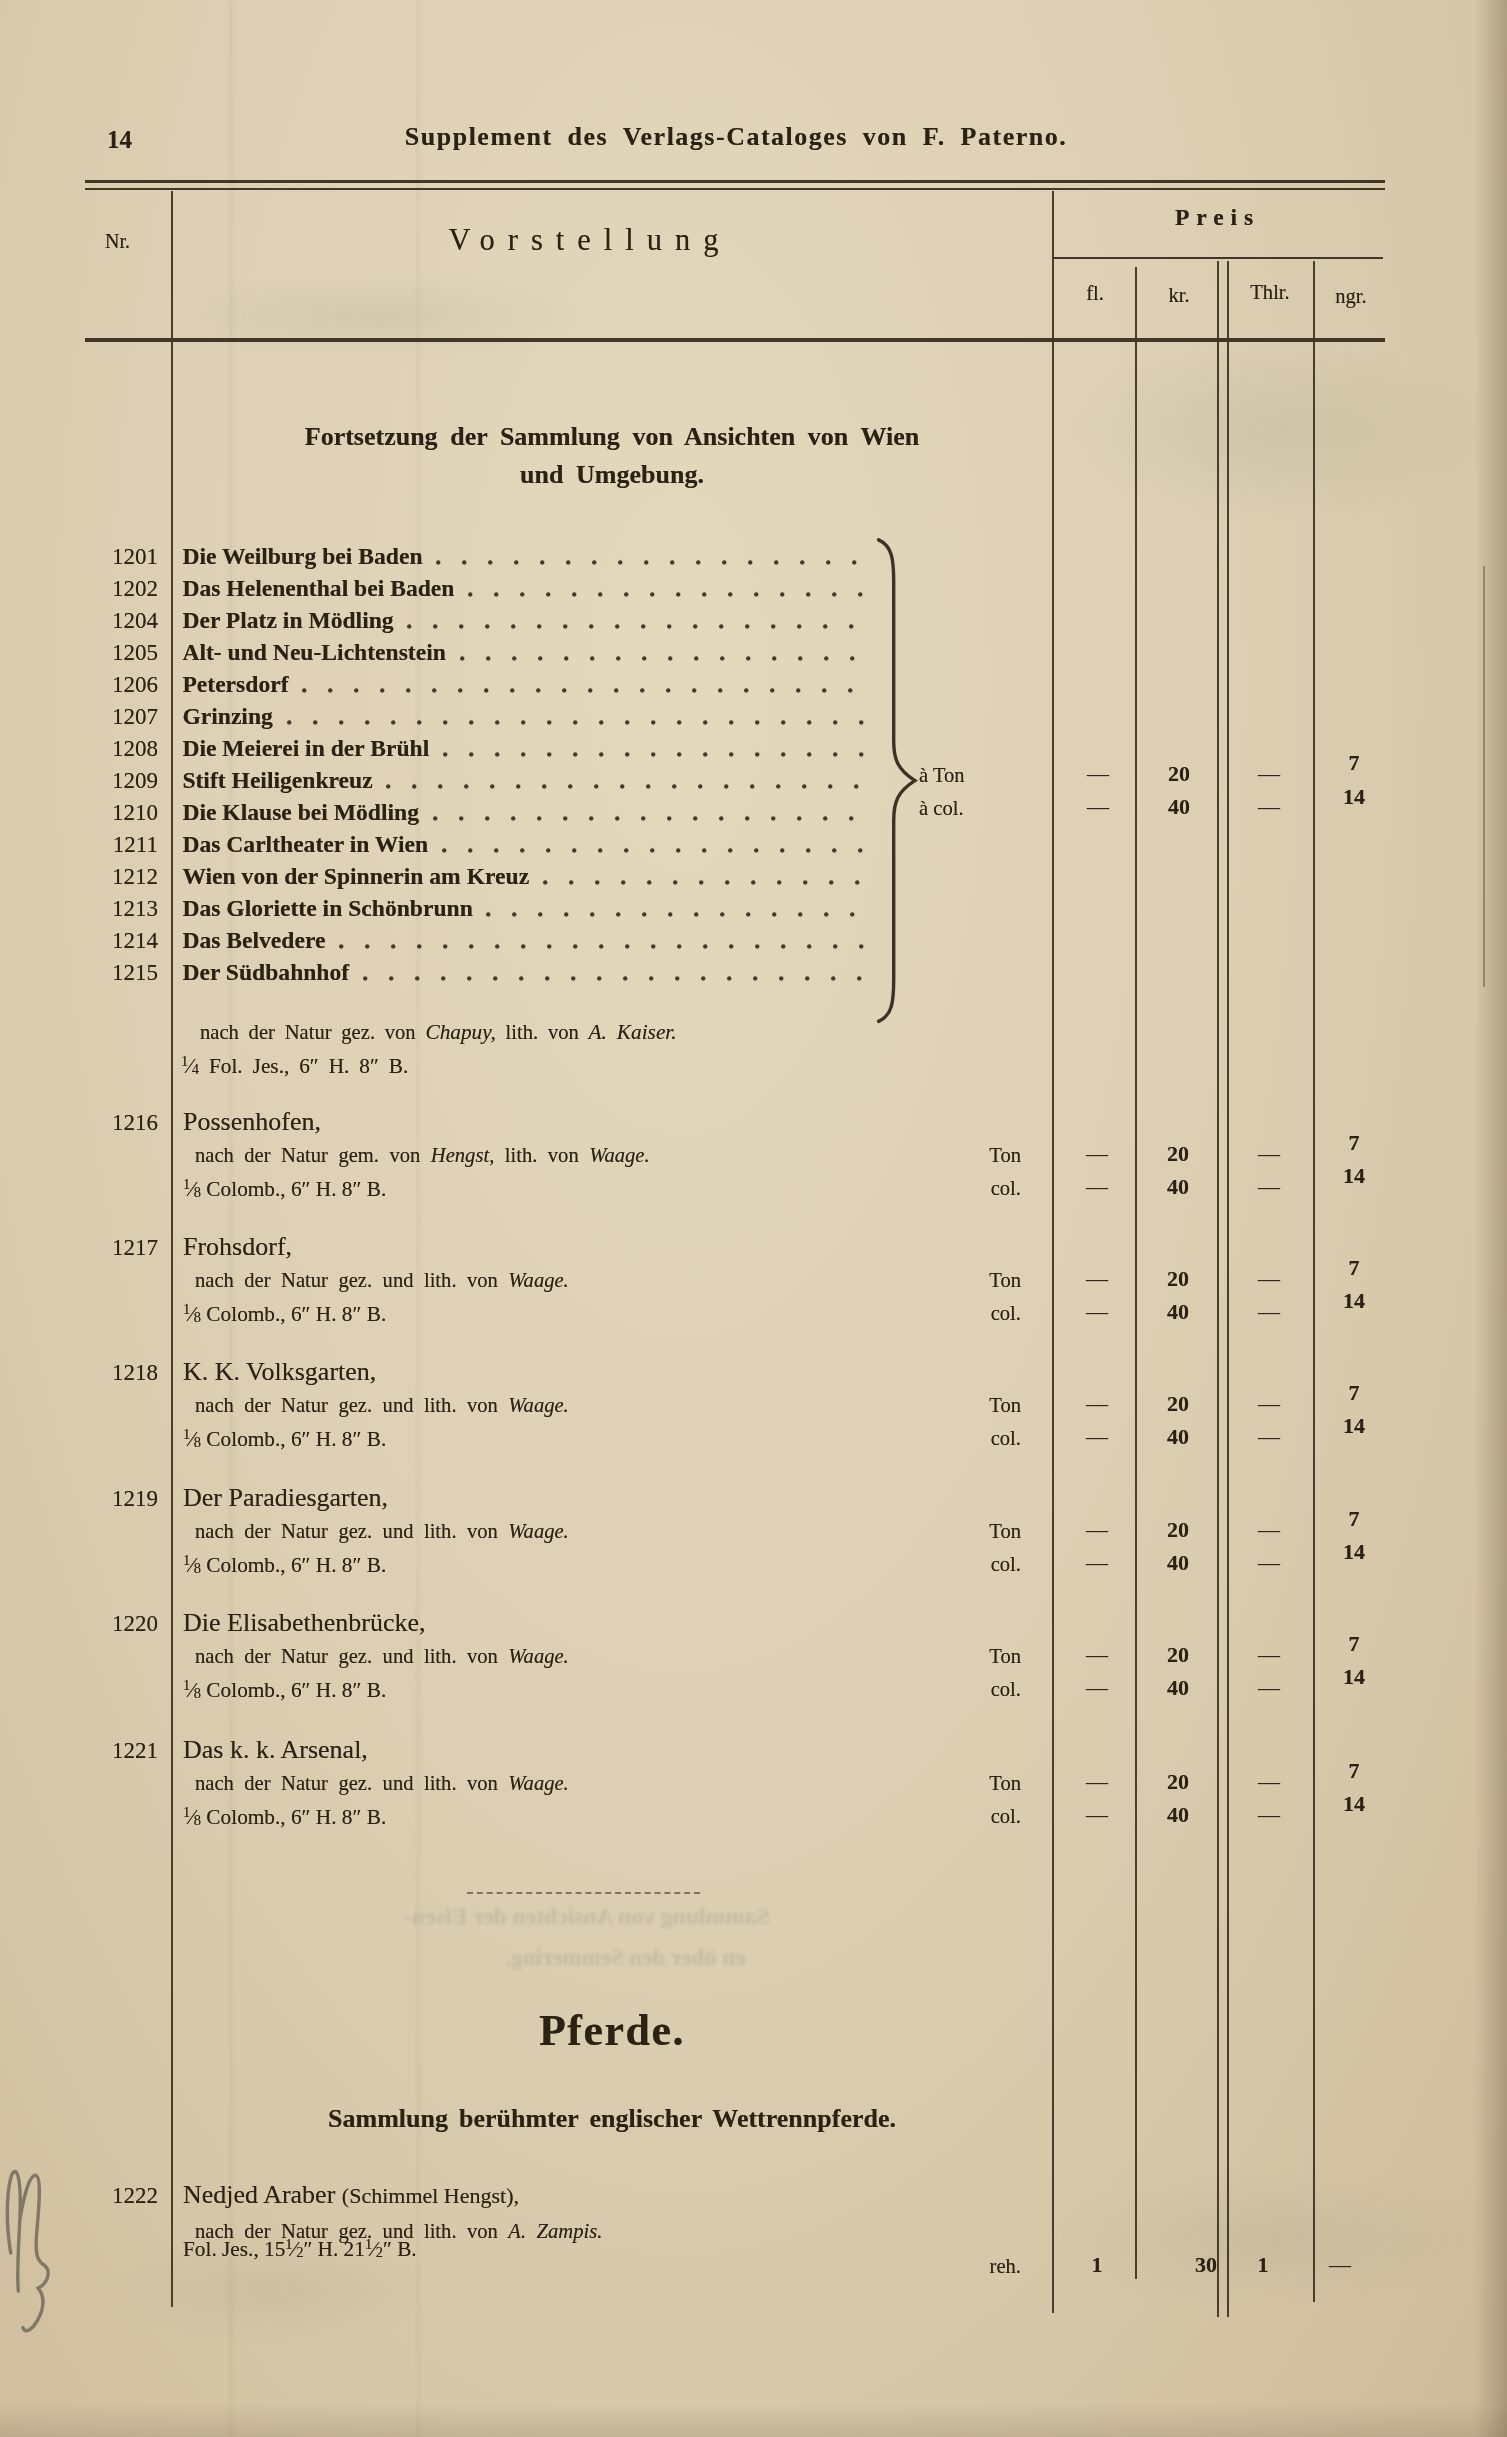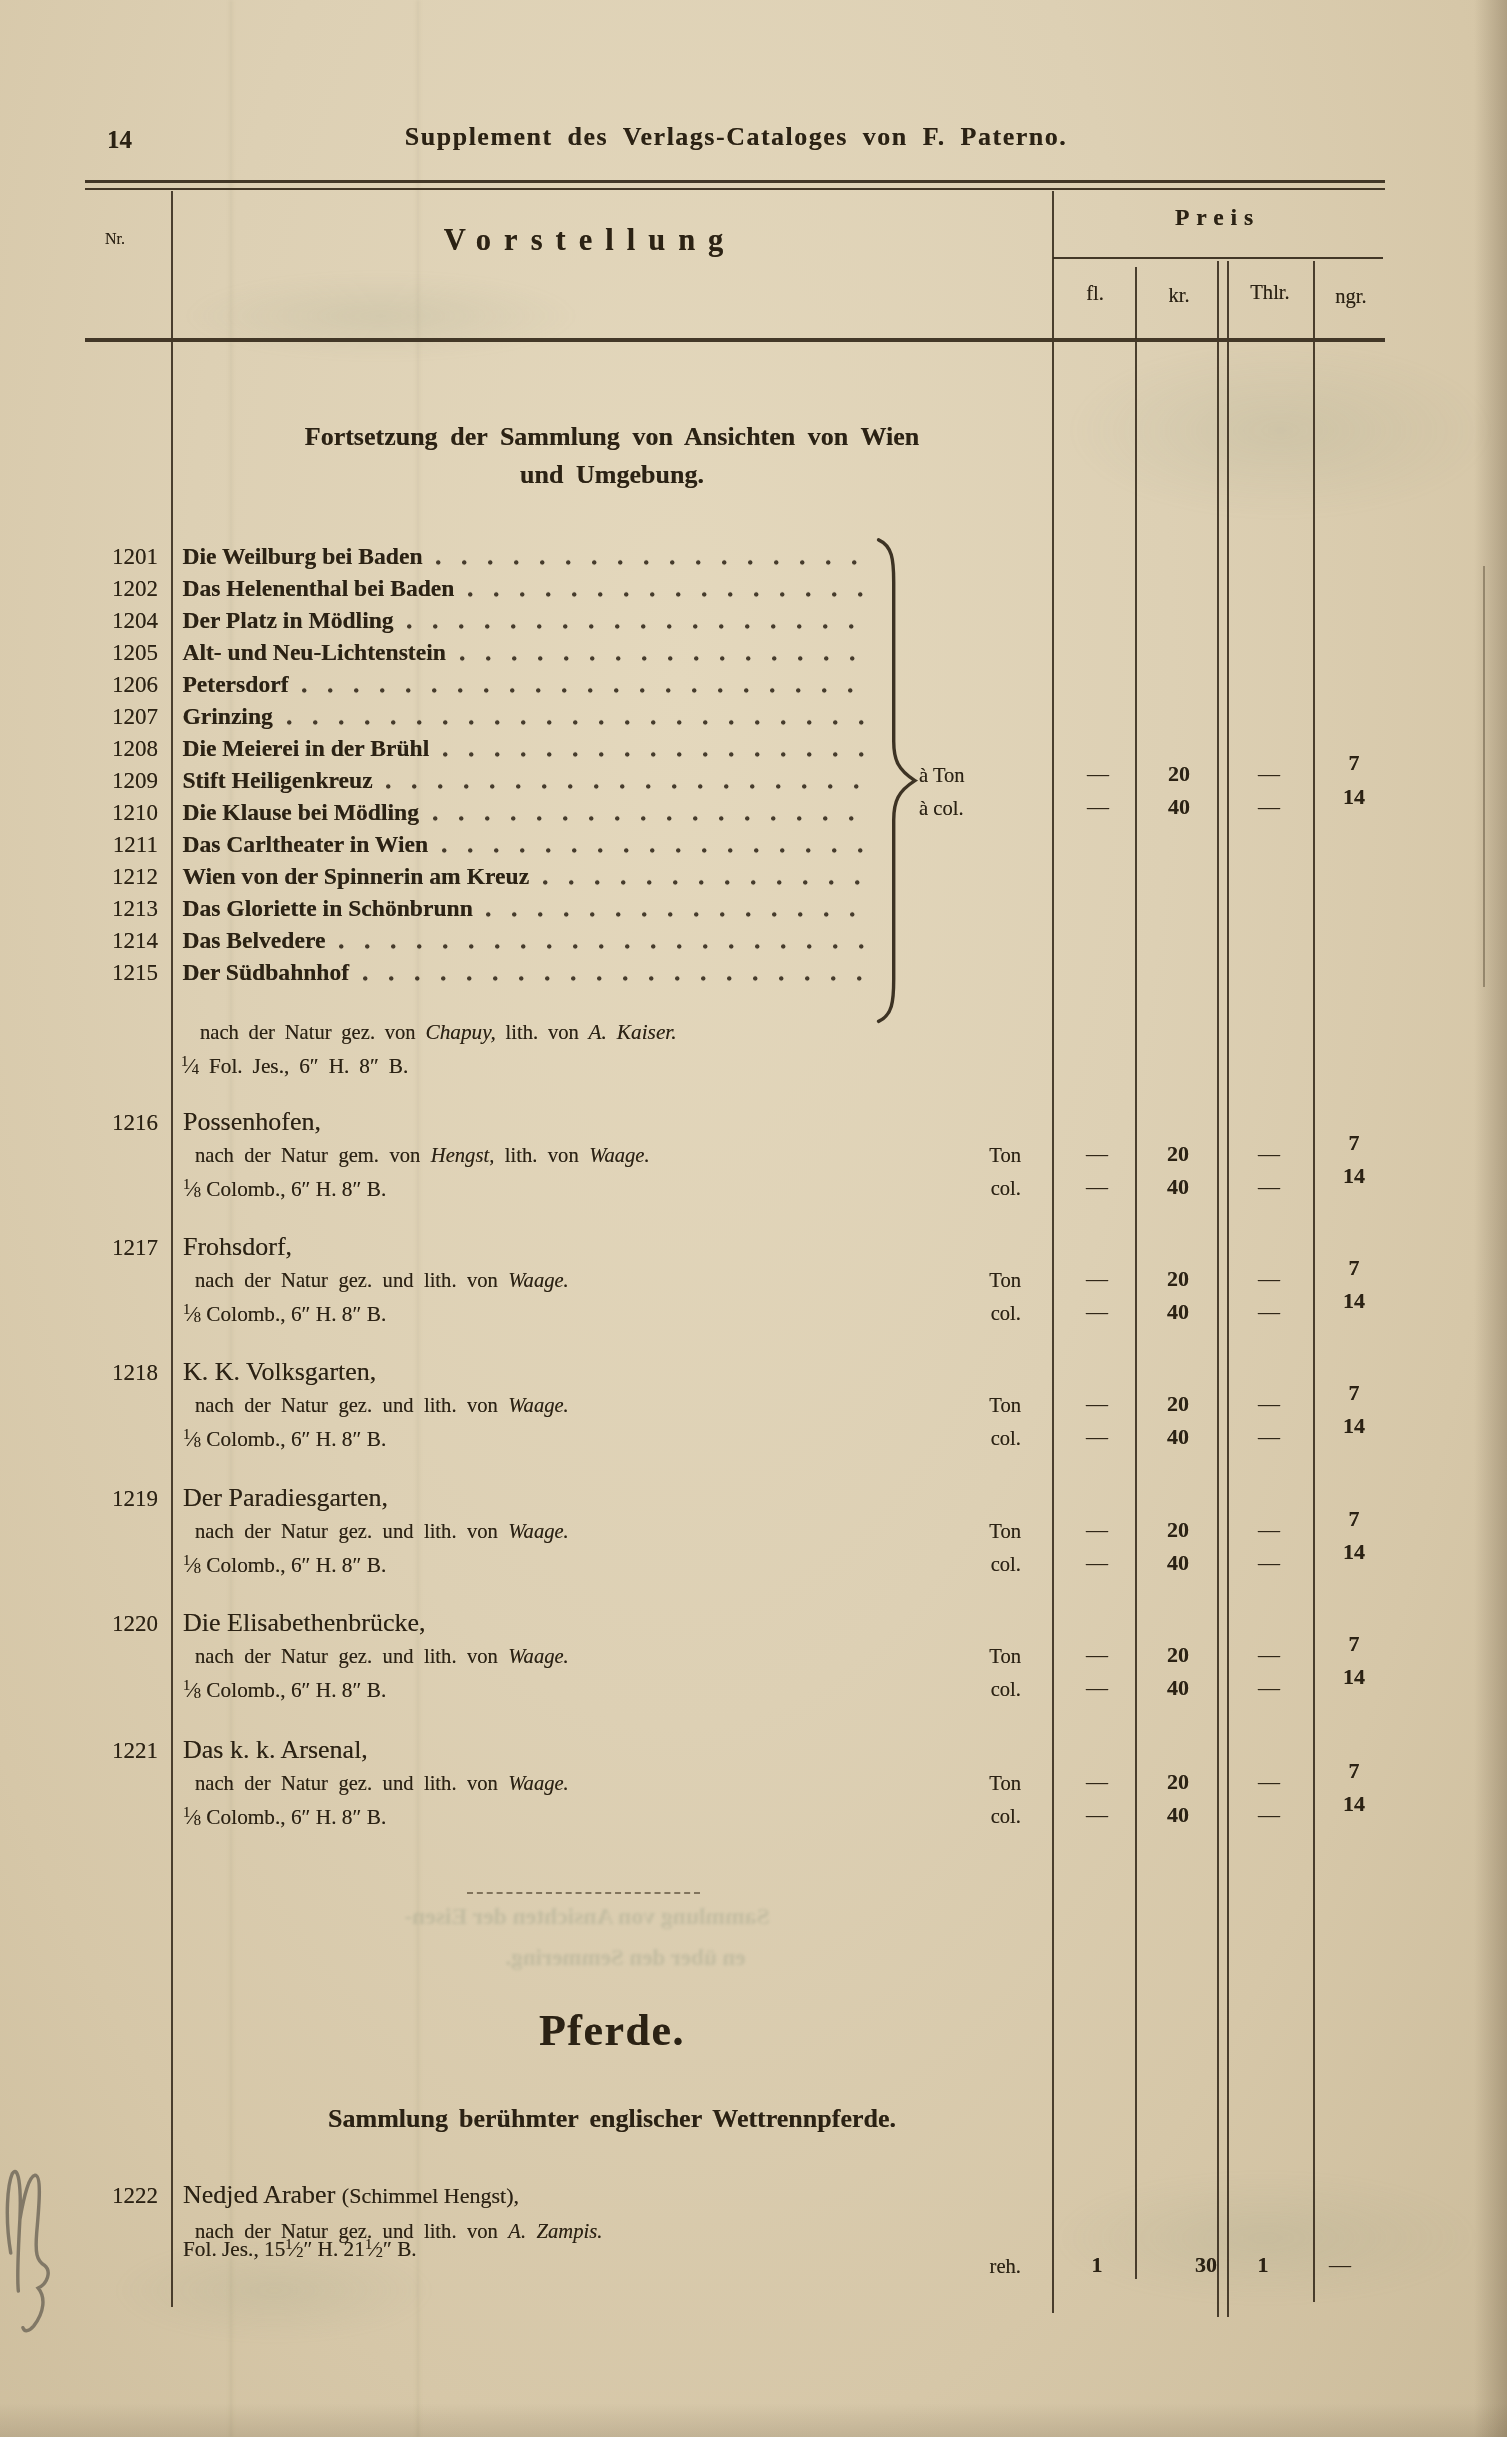--- a/index.html
+++ b/index.html
@@ -12,23 +12,23 @@
   }
   .abs{position:absolute;}
   .ink{color:#2b2214;text-shadow:0 0 0.5px rgba(43,33,18,.5);}
   .rule{background:#352a1b;opacity:.92;}
   .vline{background:#352a1b;opacity:.88;}
 
   .pagenum{font-size:25px;font-weight:bold;}
   .running-title{left:88px;top:122px;width:1296px;text-align:center;
     font-size:26px;font-weight:bold;letter-spacing:1.5px;word-spacing:6.9px;}
 
-  .nr-label{font-size:16px;}
+  .nr-label{font-size:20px;}
   .vorstellung-label{left:172px;top:223px;width:836px;text-align:center;
-    font-size:30.5px;font-weight:bold;letter-spacing:13px;}
+    font-size:30.5px;font-weight:normal;letter-spacing:13px;}
   .preis-label{left:1053px;top:204px;width:329px;text-align:center;
     font-size:23.6px;font-weight:bold;letter-spacing:6.9px;}
   .colhead{font-size:20.6px;transform:translateX(-50%);white-space:nowrap;}
 
   .sec-head{left:172px;width:880px;text-align:center;font-size:26px;font-weight:bold;word-spacing:6.1px;}
 
   #view-list{left:82px;top:543px;width:793px;}
   .vrow{display:flex;align-items:baseline;height:32px;white-space:nowrap;}
   .vnr{width:76px;text-align:right;font-size:23px;flex:0 0 auto;}
   .vtitle{margin-left:24.4px;font-size:23.6px;font-weight:bold;flex:0 0 auto;}

